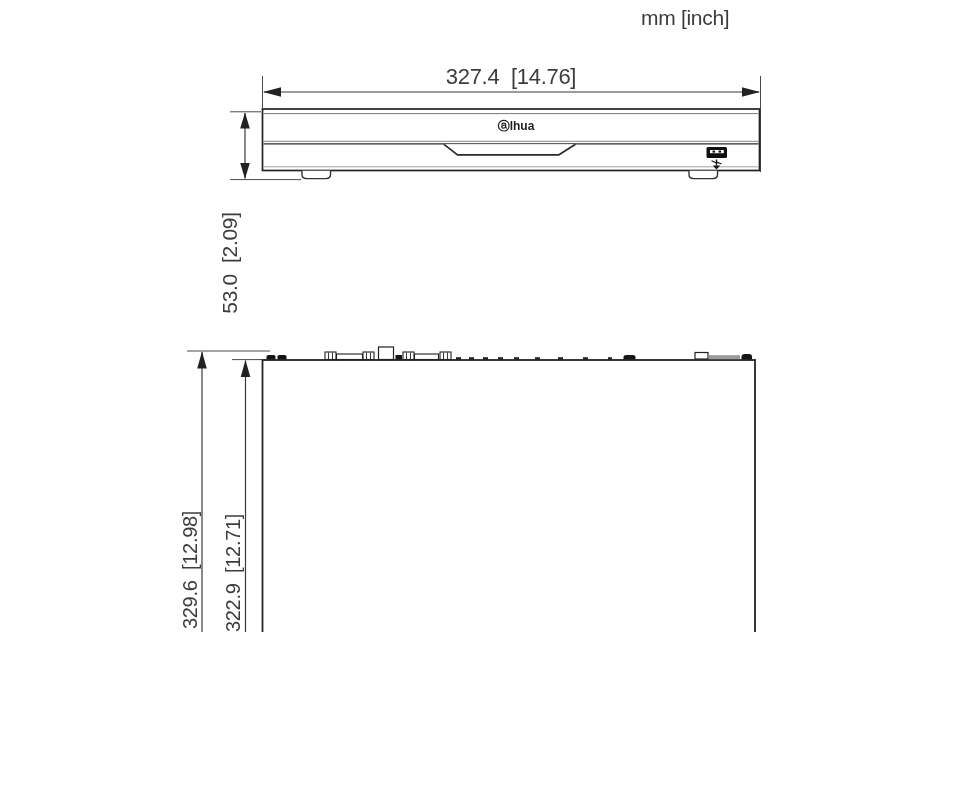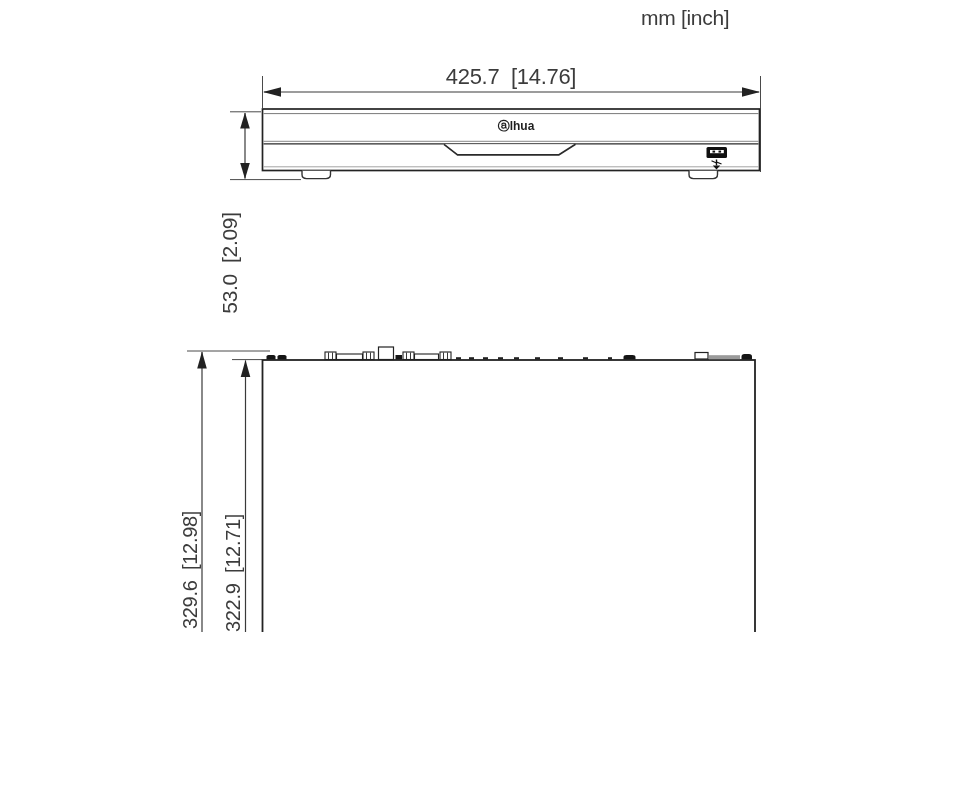--- a/index.html
+++ b/index.html
@@ -145,20 +145,20 @@
           <path d="M263.5,752.8 L267.5,780.5 Q508,788 748.5,780.5 L752,752.8" fill="#ffffff" stroke="#5a5a5a" stroke-width="1.1"></path>
           <line x1="430" y1="785.4" x2="491" y2="785.9" stroke="#b2b2b2" stroke-width="2.4"></line>
           <line x1="493" y1="786.5" x2="531" y2="786.5" stroke="#1a1a1a" stroke-width="3.6" stroke-dasharray="5 2.5"></line>
         </g>
       </g>
     </g>
   </svg>
 
   <div class="label units-label">mm [inch]</div>
 
-  <div class="label front-width-label">425.7  [14.76]</div>
+  <div class="label front-width-label">327.4  [14.76]</div>
   <div class="label front-height-label">53.0  [2.09]</div>
 
   <div class="label top-outer-label">329.6  [12.98]</div>
   <div class="label top-inner-label">322.9  [12.71]</div>
 
   <div class="label brand-logo">ⓐlhua</div>
 </div>
 
 </body></html>

